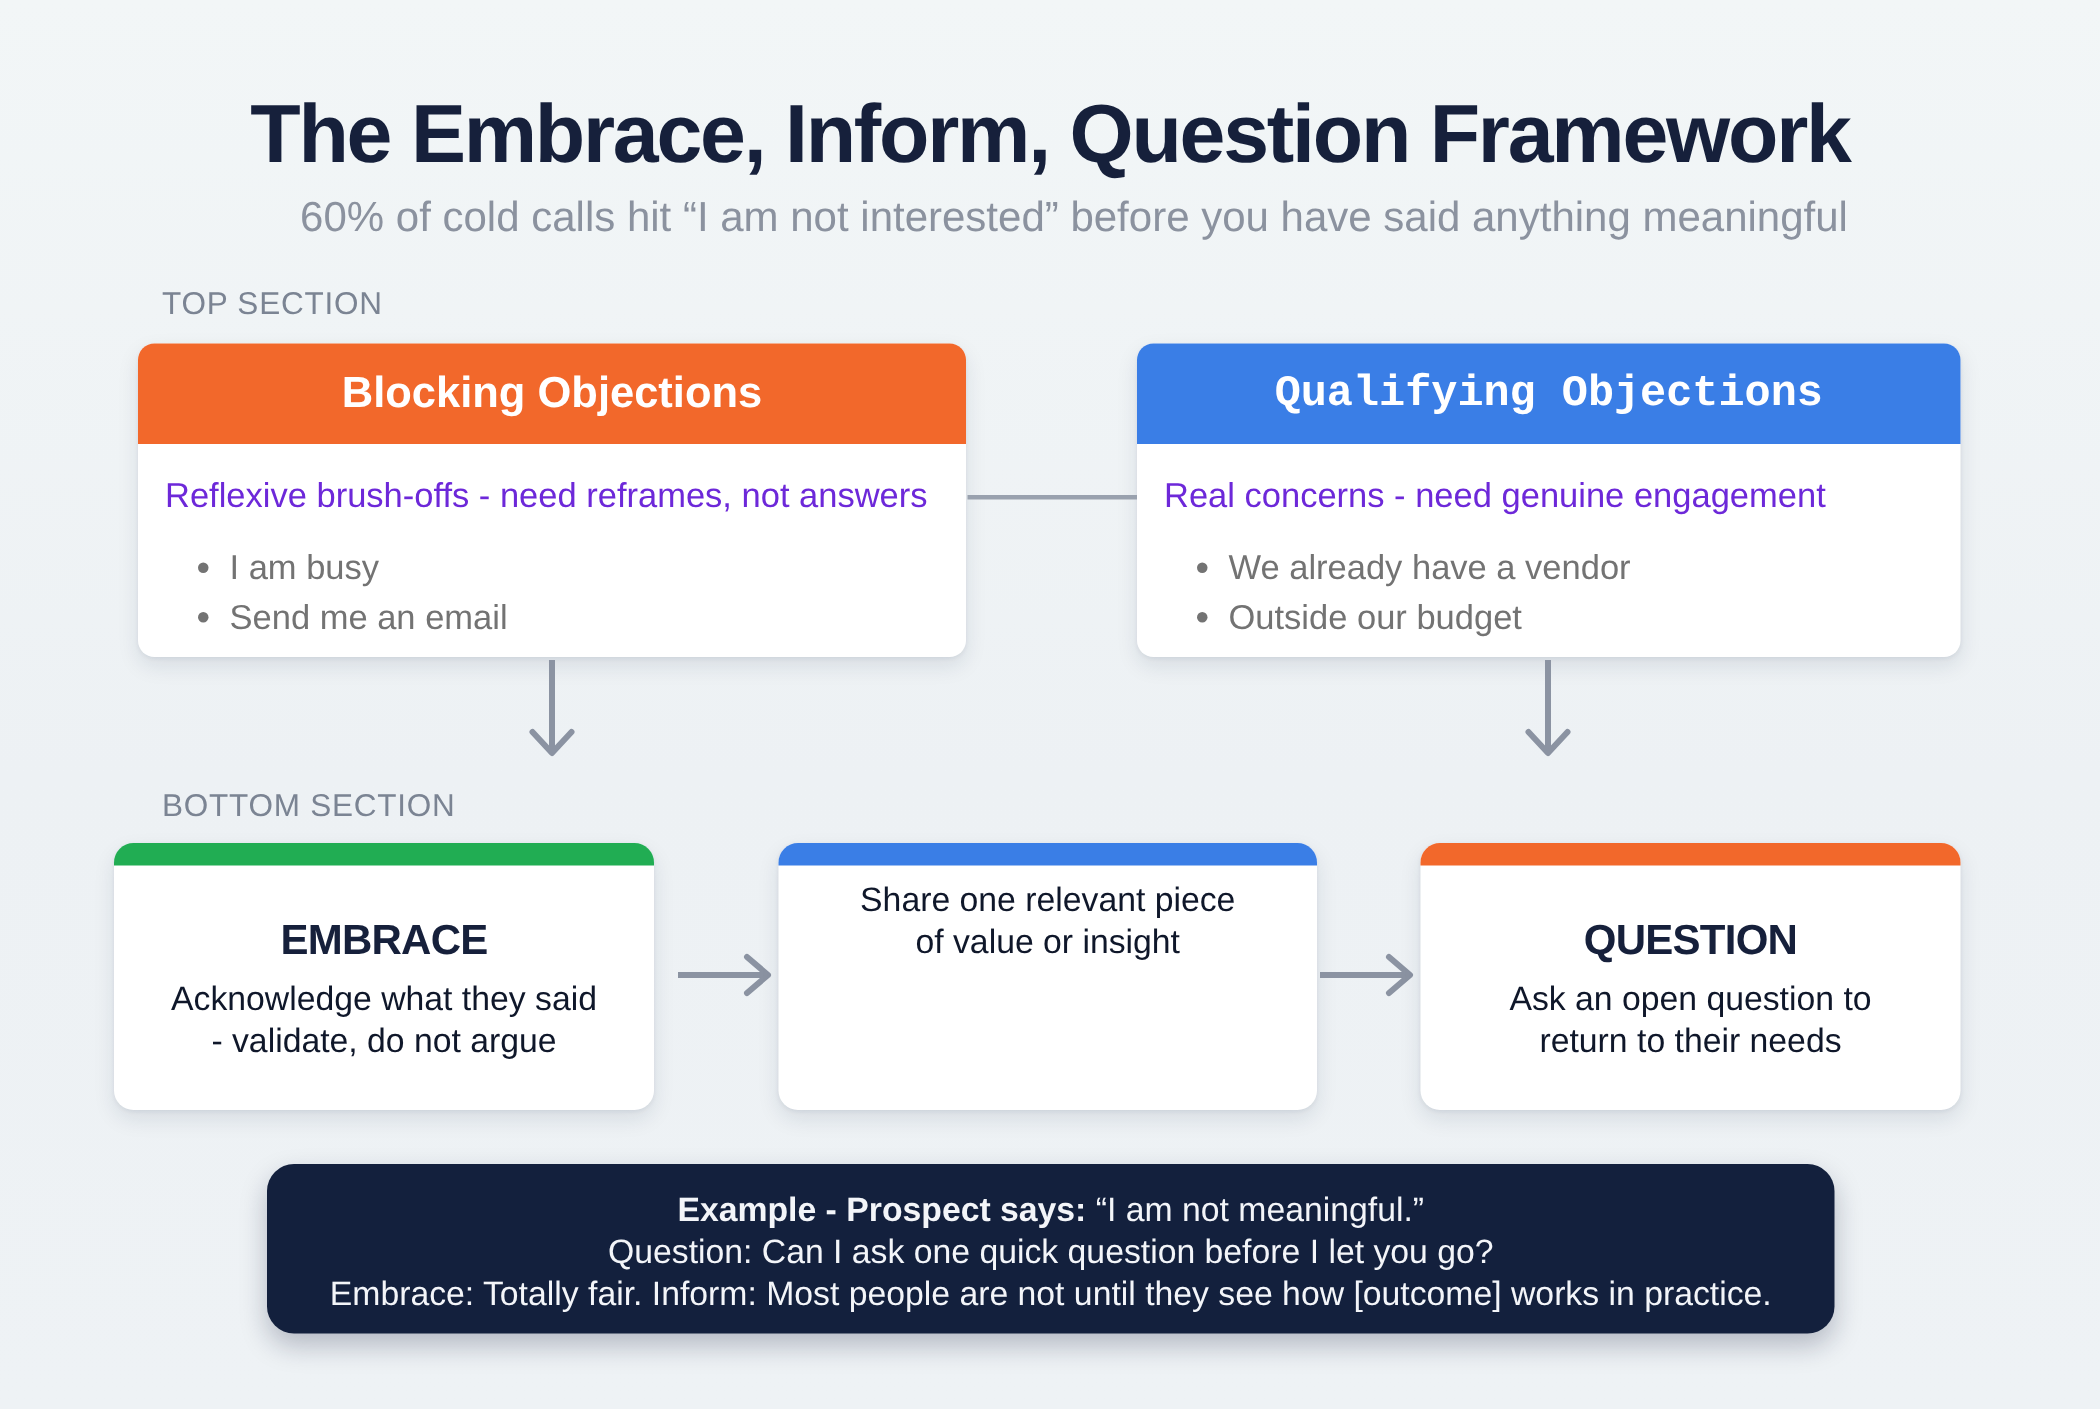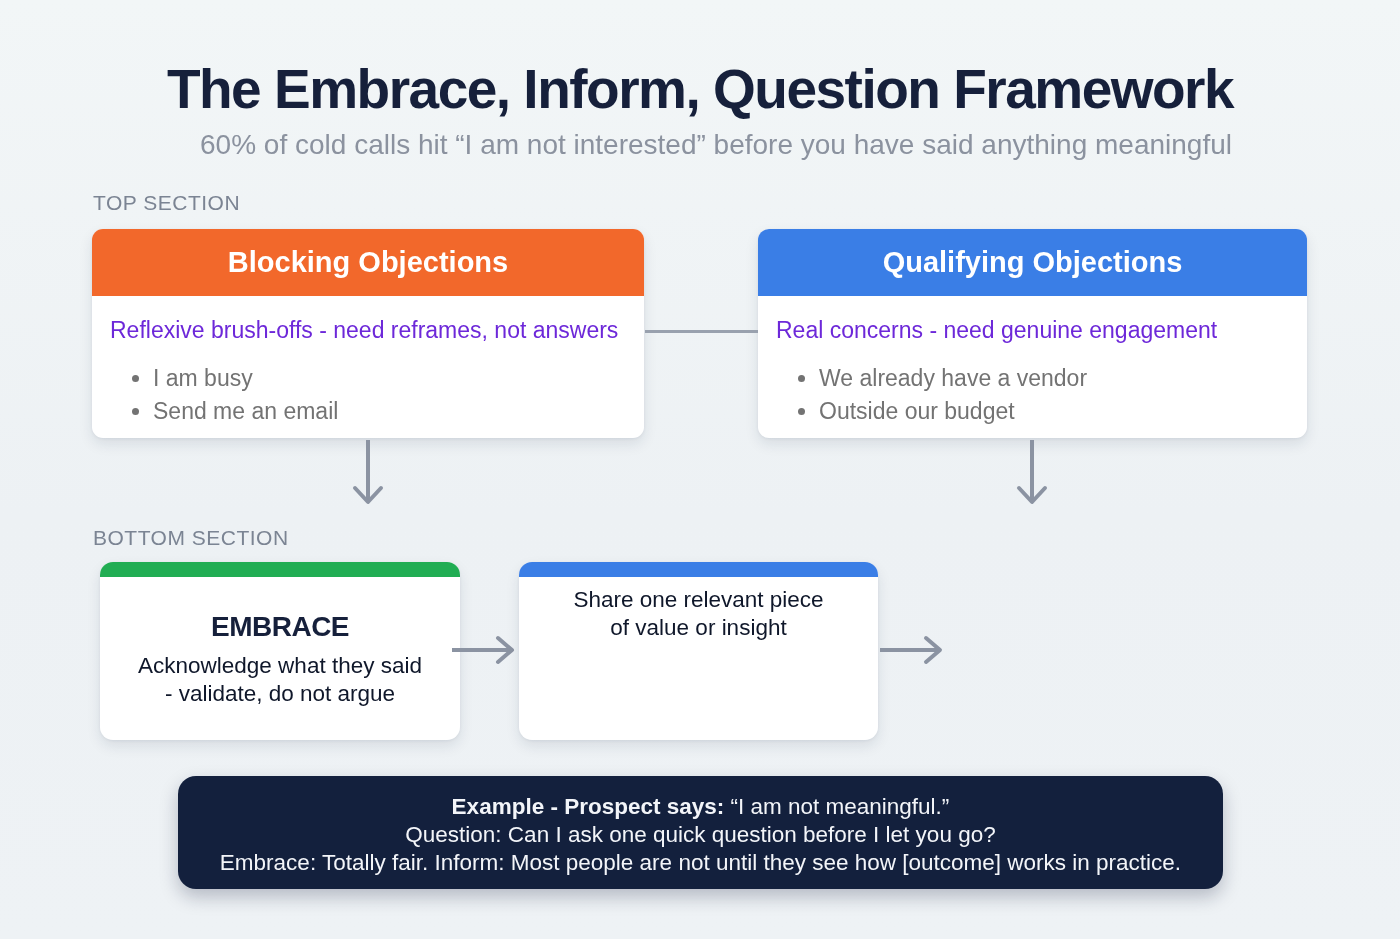--- a/index.html
+++ b/index.html
@@ -30,21 +30,21 @@
     top: 129px; left: 0;
     width: 100%;
     text-align: center;
     font-size: 28px;
     font-weight: 400;
     color: #8b929f;
     padding-left: 32px;
   }
   .section-label {
     position: absolute;
-    left: 93px;
+    left: 108px;
     font-size: 21px;
     letter-spacing: 0.5px;
     color: #7b8493;
   }
   .section-label.top    { top: 191px; }
   .section-label.bottom { top: 526px; }
 
   
   .card {
     position: absolute;
@@ -59,21 +59,21 @@
     height: 67px;
     border-radius: 11px 11px 0 0;
     display: flex;
     align-items: center;
     justify-content: center;
     color: #ffffff;
     font-size: 29px;
     font-weight: 700;
   }
   .card-header.orange { background: #f2682b; }
-  .card-header.blue   { background: #3a7ee6; }
+  .card-header.blue   { background: #3a7ee6; font-family: Liberation Mono, monospace; }
   .card-body { padding: 21px 18px 0 18px; }
   .card-desc {
     font-size: 23px;
     font-weight: 500;
     color: #6d28d9;
   }
   .bullets {
     margin: 21px 0 0 43px;
     list-style: disc;
   }
@@ -93,21 +93,21 @@
   }
   .arrow { position: absolute; }
   .arrow svg { display: block; }
   .down-arrow-left  { left: 351px; top: 440px; }
   .down-arrow-right { left: 1015px; top: 440px; }
   .right-arrow-1 { left: 452px; top: 634px; }
   .right-arrow-2 { left: 880px; top: 634px; }
 
   
   .bottom-card { top: 562px; height: 178px; border-radius: 13px; }
-  .bottom-card.c1 { left: 100px;  width: 360px; }
+  .bottom-card.c1 { left: 76px;  width: 360px; }
   .bottom-card.c2 { left: 519px; width: 359px; }
   .bottom-card.c3 { left: 947px; width: 360px; }
   .color-bar {
     height: 15px;
     border-radius: 13px 13px 0 0;
   }
   .color-bar.green  { background: #21ad53; }
   .color-bar.blue   { background: #3a7ee6; }
   .color-bar.orange { background: #f2682b; }
   .bottom-card-title {
@@ -215,20 +215,28 @@
     </div>
   </div>
 
   <div class="arrow right-arrow-2">
     <svg width="70" height="32" viewBox="0 0 70 32" fill="none">
       <path d="M0 16 L58 16" stroke="#8b93a2" stroke-width="4"></path>
       <path d="M46 4 L60 16 L46 28" stroke="#8b93a2" stroke-width="4" fill="none" stroke-linecap="round" stroke-linejoin="round"></path>
     </svg>
   </div>
 
+  <div class="card bottom-card c3">
+    <div class="color-bar orange"></div>
+    <div class="bottom-card-title">QUESTION</div>
+    <div class="bottom-card-desc">
+      <span>Ask an open question to</span><br>
+      <span>return to their needs</span>
+    </div>
+  </div>
 
   <div class="example-box">
     <div>
       <span class="bold-label">Example - Prospect says:</span>
       <span>“I am not meaningful.”</span>
     </div>
     <div>Question: Can I ask one quick question before I let you go?</div>
     <div>Embrace: Totally fair. Inform: Most people are not until they see how [outcome] works in practice.</div>
   </div>
 

